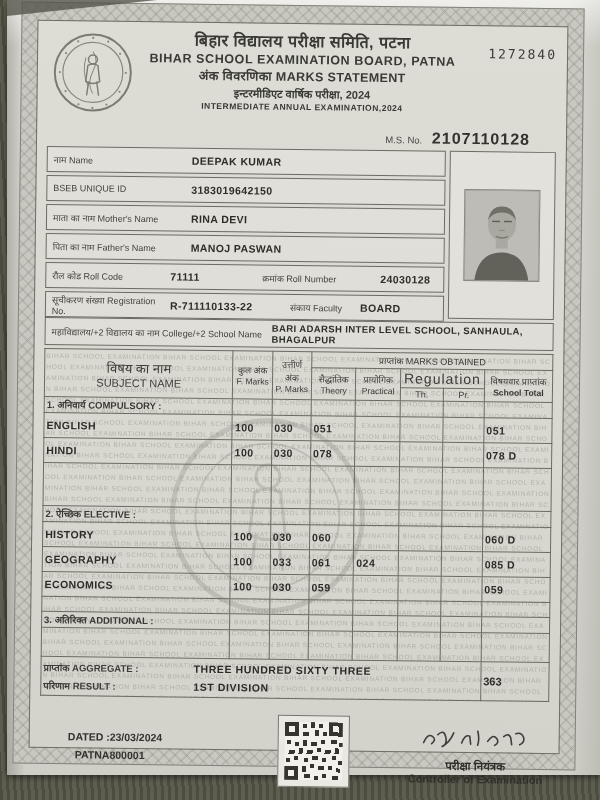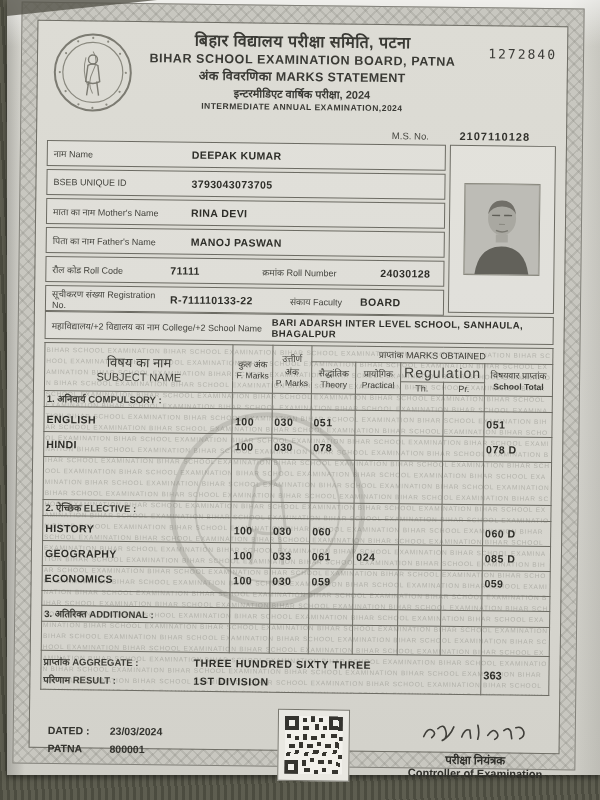--- a/index.html
+++ b/index.html
@@ -41,21 +41,21 @@
   .hd{position:relative;text-align:center;color:#3a3a35;min-height:96px;}
   .emblem{position:absolute;left:4px;top:2px;}
   .serial{position:absolute;right:0px;top:14px;font-family:"DejaVu Sans Mono",monospace;
     font-size:13px;letter-spacing:2px;color:#3c3c38;}
   .t1{font-size:16px;font-weight:700;letter-spacing:.5px;}
   .t2{font-size:12.5px;font-weight:700;letter-spacing:.6px;margin-top:1px;}
   .t3{font-size:12.5px;font-weight:700;margin-top:1px;letter-spacing:.4px;}
   .t4{font-size:11px;font-weight:700;margin-top:1px;}
   .t5{font-size:8.5px;font-weight:700;letter-spacing:.5px;margin-top:1px;}
   .msline{text-align:right;font-size:9.5px;color:#45453f;margin:2px 26px 3px 0;}
-  .msline b{font-size:11px;margin-left:28px;letter-spacing:1px;color:#33332e;}
+  .msline b{font-size:16px;margin-left:7px;letter-spacing:1px;color:#33332e;}
   
   .fields{font-size:9px;color:#44443e;}
   .ftop{display:flex;align-items:stretch;}
   .fcol{flex:1;min-width:0;}
   .frow{border:1px solid #6c6b63;margin-bottom:3px;display:flex;align-items:center;
     height:24px;padding:0 6px;background:rgba(255,255,255,.15);}
   .flabel{width:138px;flex:none;}
   .flabel2{width:118px;flex:none;}
   .fval{font-size:10.5px;font-weight:700;color:#2e2e29;letter-spacing:.4px;}
   .photocol{width:104px;flex:none;border:1px solid #6c6b63;margin:0 0 3px 4px;
@@ -85,21 +85,21 @@
   .aggcell{padding:3px 6px;}
   .aggline{display:flex;align-items:center;height:18px;}
   .agglabel{font-weight:700;font-size:9.5px;width:150px;flex:none;}
   .aggval{font-weight:700;font-size:10.5px;letter-spacing:.6px;color:#2c2c27;}
   td.bigtot{font-weight:700;font-size:11px;color:#2c2c27;}
   .reghdr{font-size:14px;letter-spacing:1px;}
   
   .bottom{display:flex;margin-top:16px;align-items:flex-start;}
   .dated{width:190px;flex:none;font-size:10.5px;font-weight:700;color:#33332e;padding-left:8px;margin-top:18px;}
   .dated .dl{display:flex;margin-bottom:6px;}
-  .dated .dl span:first-child{width:62px;}
+  .dated .dl span:first-child{width:62px;text-align:right;}
   .qrbox{width:70px;height:70px;background:#e9e8e2;border:1px solid #77766e;
     display:flex;align-items:center;justify-content:center;flex:none;margin-left:40px;}
   .sig{margin-left:auto;text-align:center;margin-right:6px;margin-top:6px;color:#2f2f2a;}
   .sig .hi{font-size:11.5px;font-weight:700;margin-top:1px;}
   .sig .en{font-size:11px;font-weight:700;}
 </style>
 </head>
 <body>
 
 <div class="paper">
@@ -148,21 +148,21 @@
 
       <div class="fields">
         <div class="ftop">
           <div class="fcol">
             <div class="frow">
               <span class="flabel">नाम Name</span>
               <span class="fval">DEEPAK KUMAR</span>
             </div>
             <div class="frow">
               <span class="flabel">BSEB UNIQUE ID</span>
-              <span class="fval">3793043073705</span>
+              <span class="fval">3183019642150</span>
             </div>
             <div class="frow">
               <span class="flabel">माता का नाम Mother's Name</span>
               <span class="fval">RINA DEVI</span>
             </div>
             <div class="frow">
               <span class="flabel">पिता का नाम Father's Name</span>
               <span class="fval">MANOJ PASWAN</span>
             </div>
             <div class="frow">

